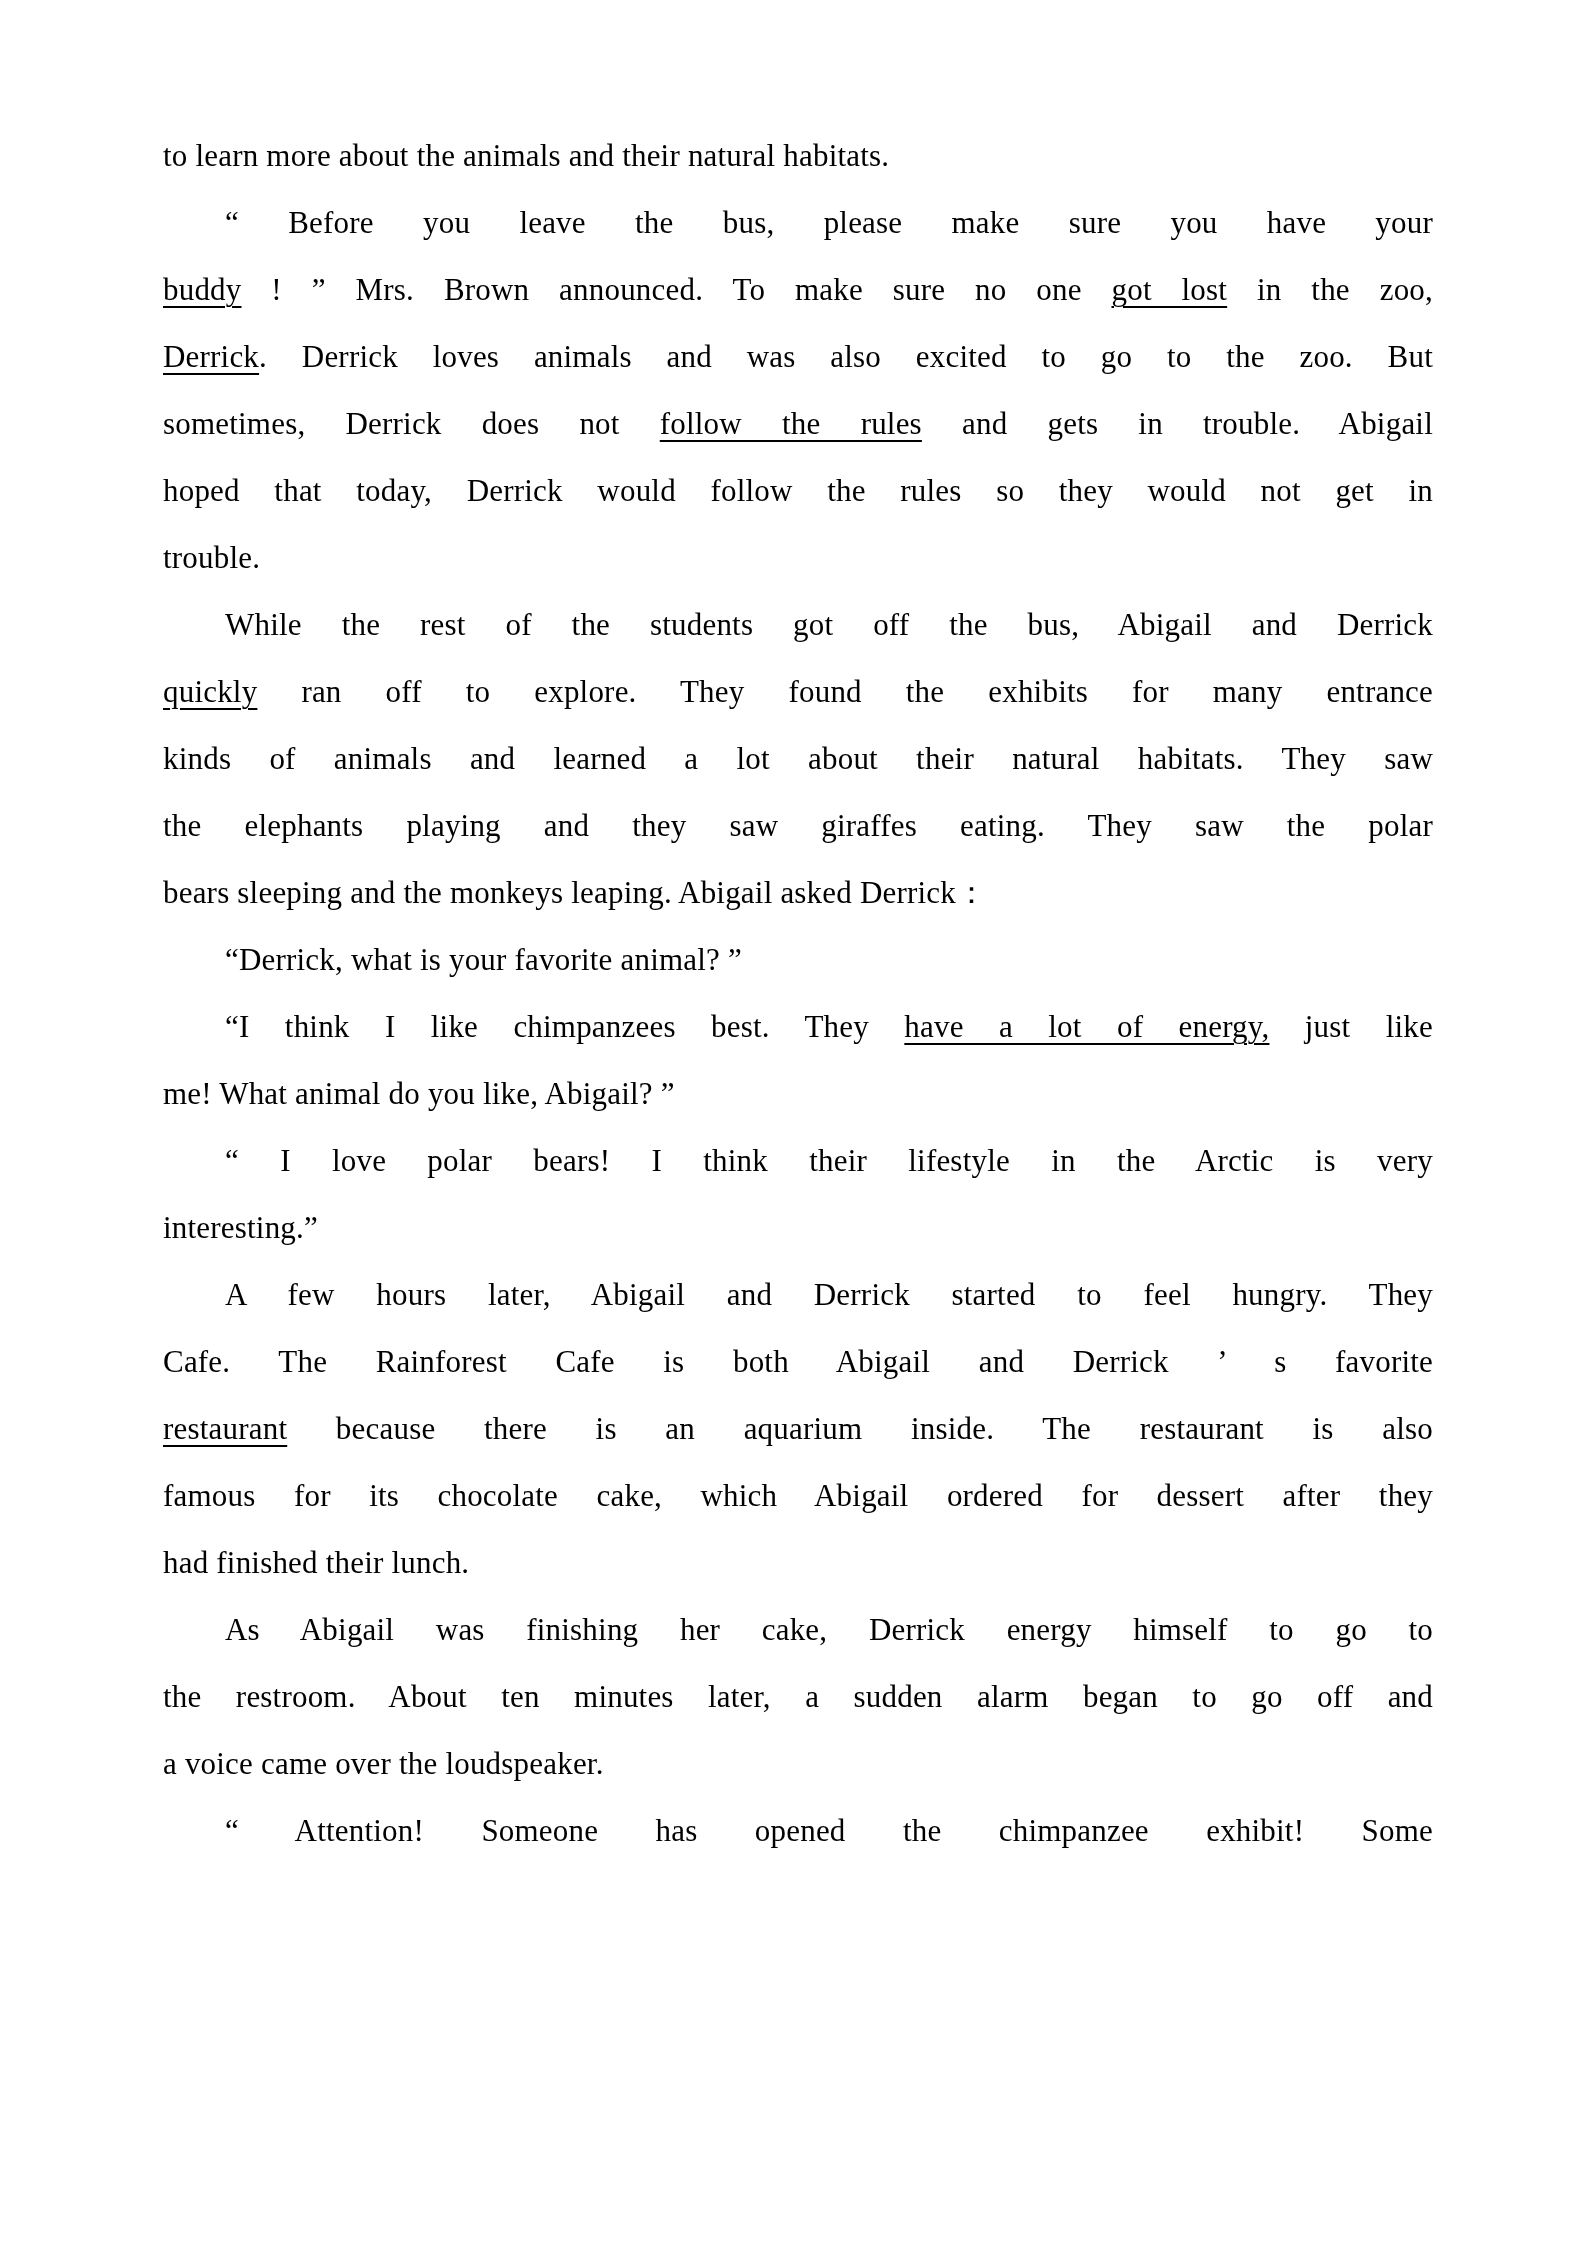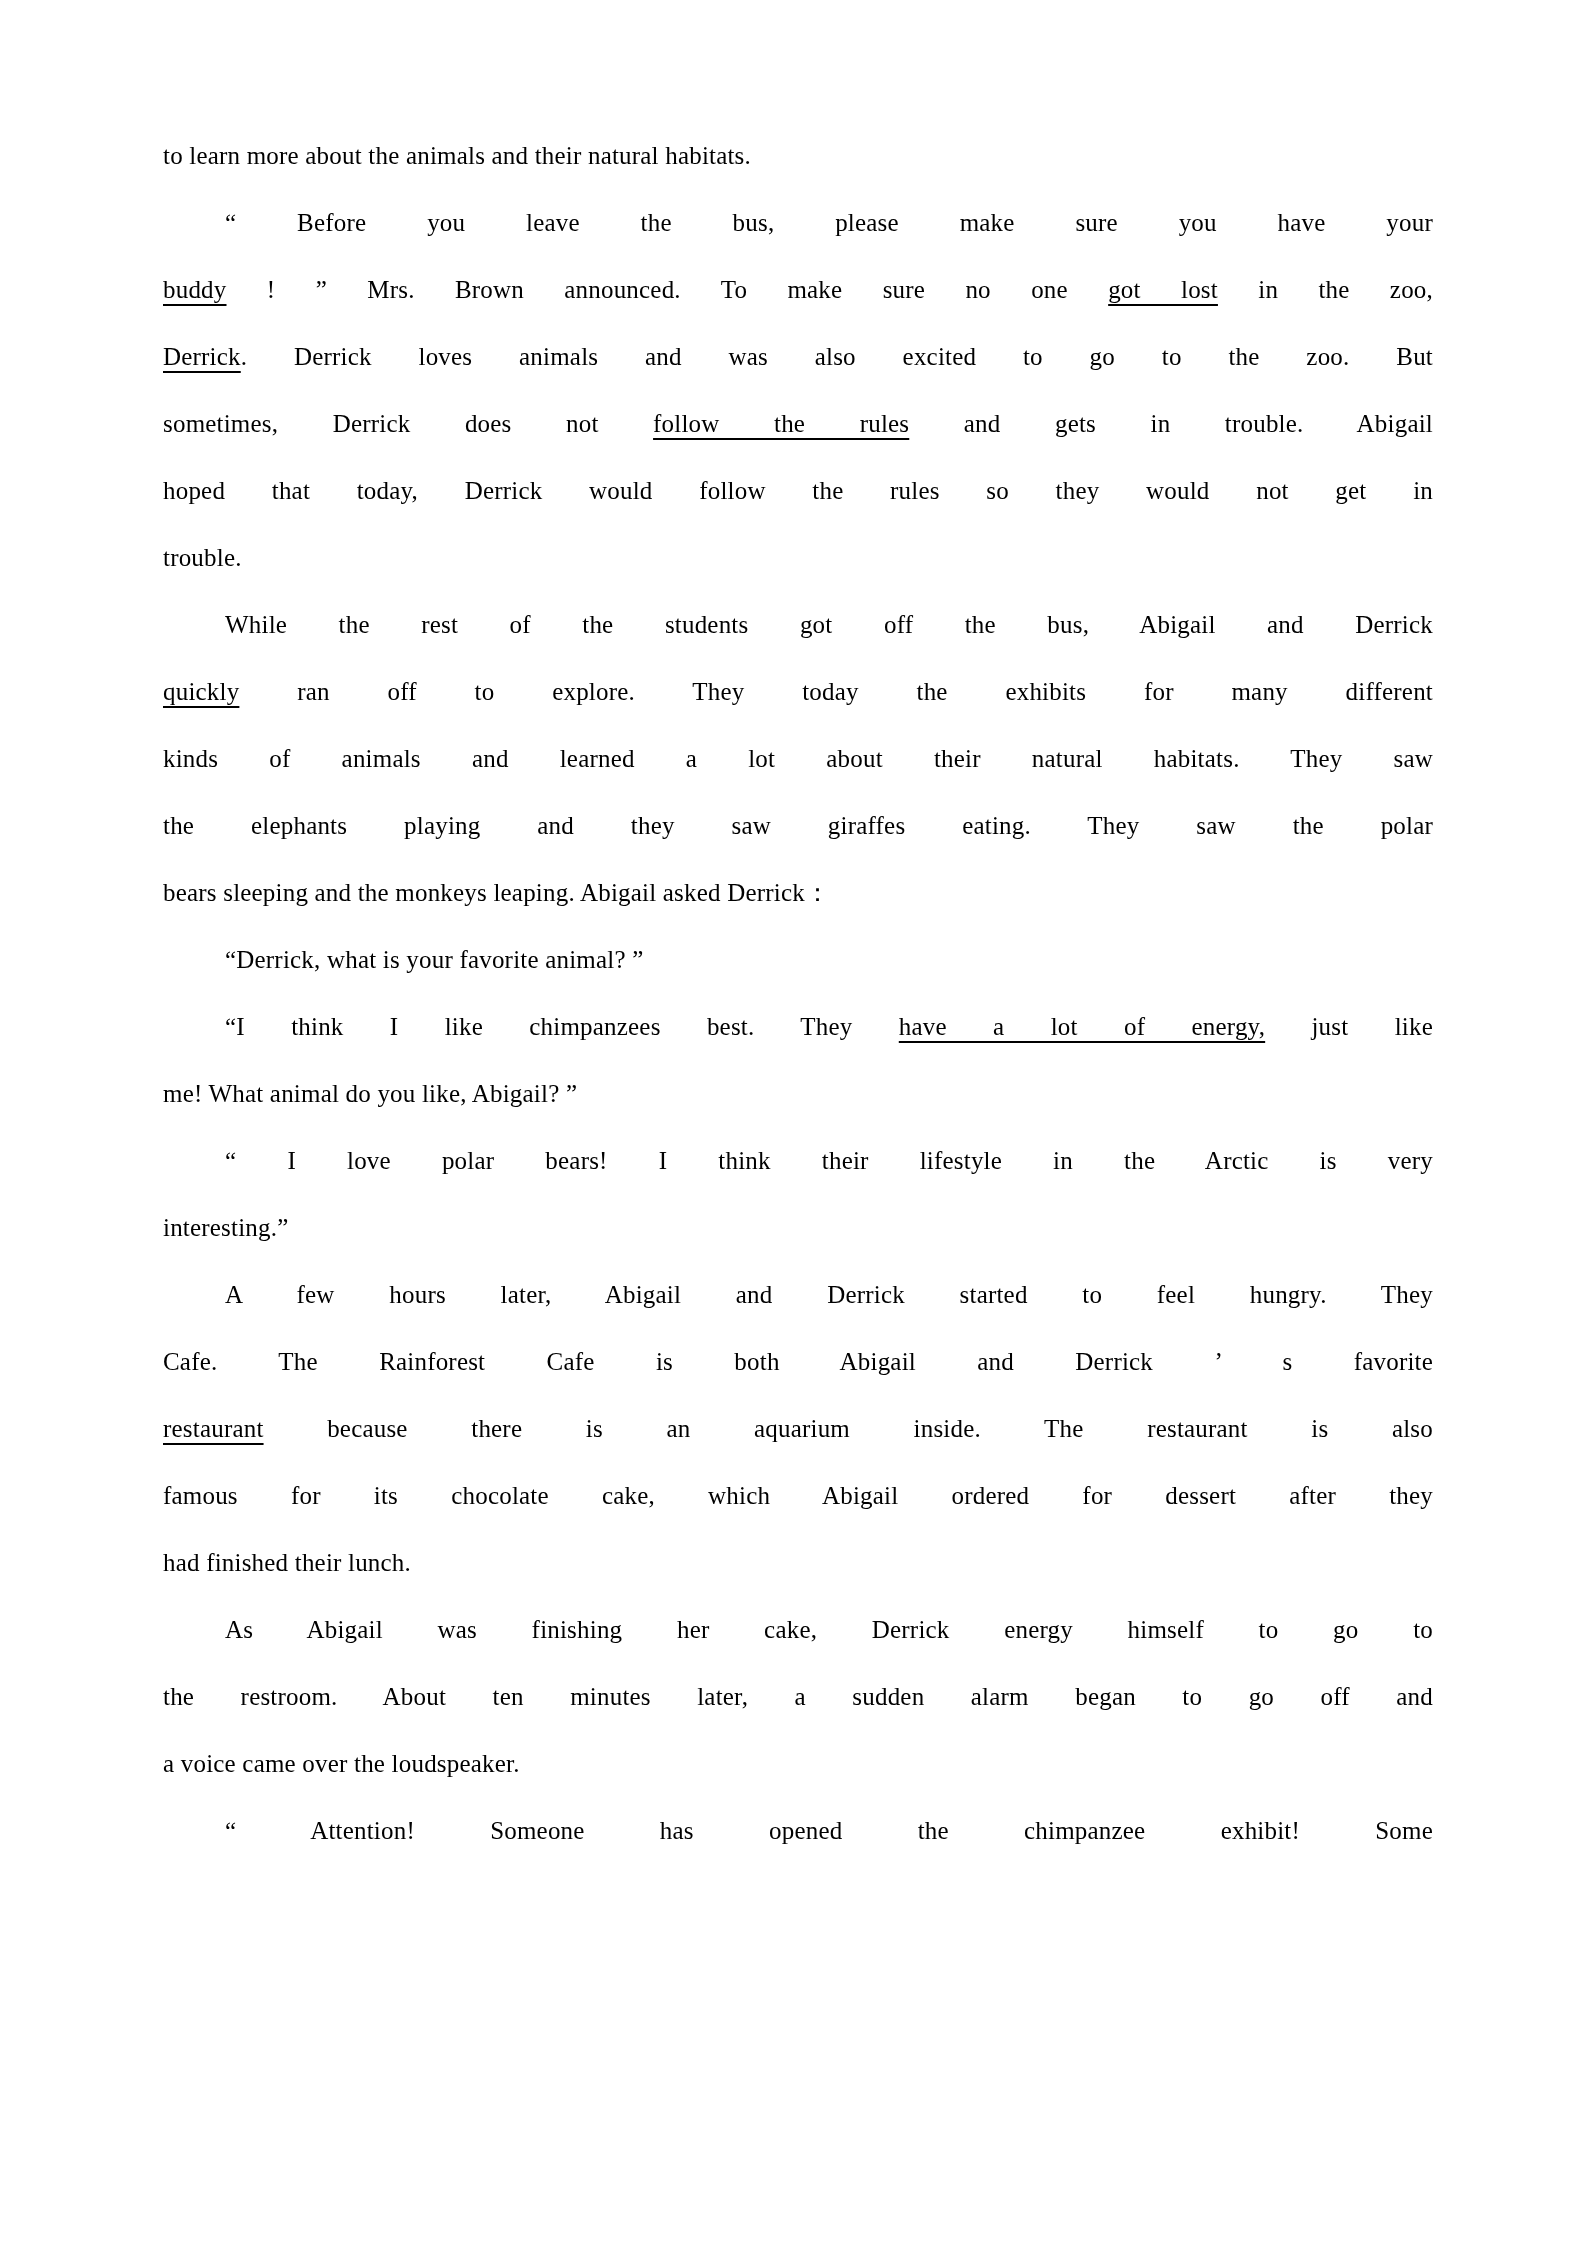--- a/index.html
+++ b/index.html
@@ -14,21 +14,21 @@
     font-family: "Liberation Serif", "DejaVu Serif", serif;
     color: #000000;
   }
   #doc {
     position: absolute;
     left: 163px;
     top: 122px;
     width: 1270px;
   }
   .line {
-    font-size: 25px;
+    font-size: 31px;
     line-height: 67px;
     height: 67px;
     white-space: nowrap;
     text-align: left;
     letter-spacing: 0.2px;
   }
   .line.justify {
     white-space: normal;
     text-align: justify;
     text-align-last: justify;
@@ -48,21 +48,21 @@
 
 <div id="doc">
     <div class="line"><span>to learn more about the animals and their natural habitats.</span></div>
     <div class="line justify indent"><span class="indent-spacer"></span><span>“ Before you leave the bus, please make sure you have your</span></div>
     <div class="line justify"><span class="u">buddy</span><span> ! ”  Mrs. Brown announced. To make sure no one </span><span class="u">got lost</span><span> in the zoo,</span></div>
     <div class="line justify"><span class="u">Derrick</span><span>. Derrick loves animals and was also excited to go to the zoo. But</span></div>
     <div class="line justify"><span>sometimes, Derrick does not </span><span class="u">follow the rules</span><span> and gets in trouble. Abigail</span></div>
     <div class="line justify"><span>hoped that today, Derrick would follow the rules so they would not get in</span></div>
     <div class="line"><span>trouble.</span></div>
     <div class="line justify indent"><span class="indent-spacer"></span><span>While the rest of the students got off the bus, Abigail and Derrick</span></div>
-    <div class="line justify"><span class="u">quickly</span><span> ran off to explore. They today the exhibits for many different</span></div>
+    <div class="line justify"><span class="u">quickly</span><span> ran off to explore. They found the exhibits for many entrance</span></div>
     <div class="line justify"><span>kinds of animals and learned a lot about their natural habitats. They saw</span></div>
     <div class="line justify"><span>the elephants playing and they saw giraffes eating. They saw the polar</span></div>
     <div class="line"><span>bears sleeping and the monkeys leaping. Abigail asked Derrick：</span></div>
     <div class="line indent"><span class="indent-spacer"></span><span>“Derrick, what is your favorite animal?  ”</span></div>
     <div class="line justify indent"><span class="indent-spacer"></span><span>“I think I like chimpanzees best. They </span><span class="u">have a lot of energy,</span><span> just like</span></div>
     <div class="line"><span>me! What animal do you like, Abigail?  ”</span></div>
     <div class="line justify indent"><span class="indent-spacer"></span><span>“ I love polar bears! I think their lifestyle in the Arctic is very</span></div>
     <div class="line"><span>interesting.”</span></div>
     <div class="line justify indent"><span class="indent-spacer"></span><span>A few hours later, Abigail and Derrick started to feel hungry. They</span></div>
     <div class="line justify"><span>Cafe. The Rainforest Cafe is both Abigail and Derrick ’  s favorite</span></div>

